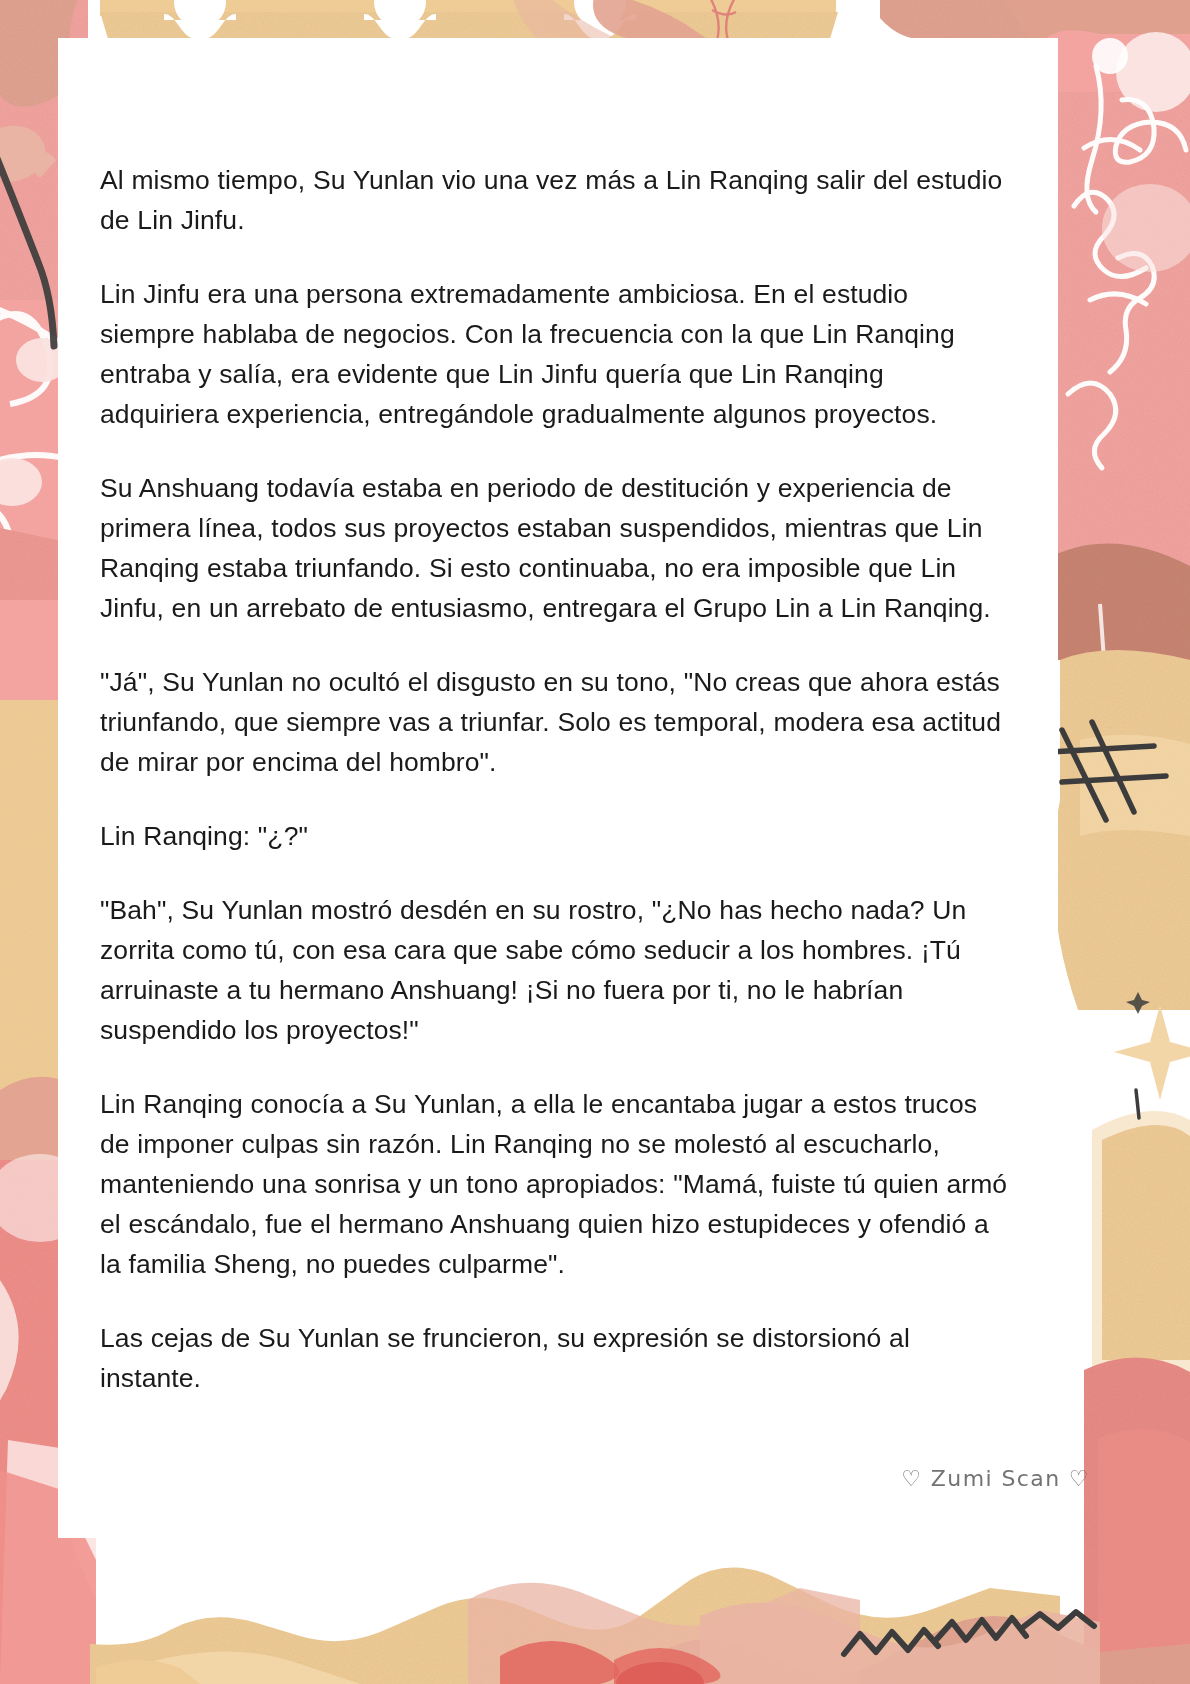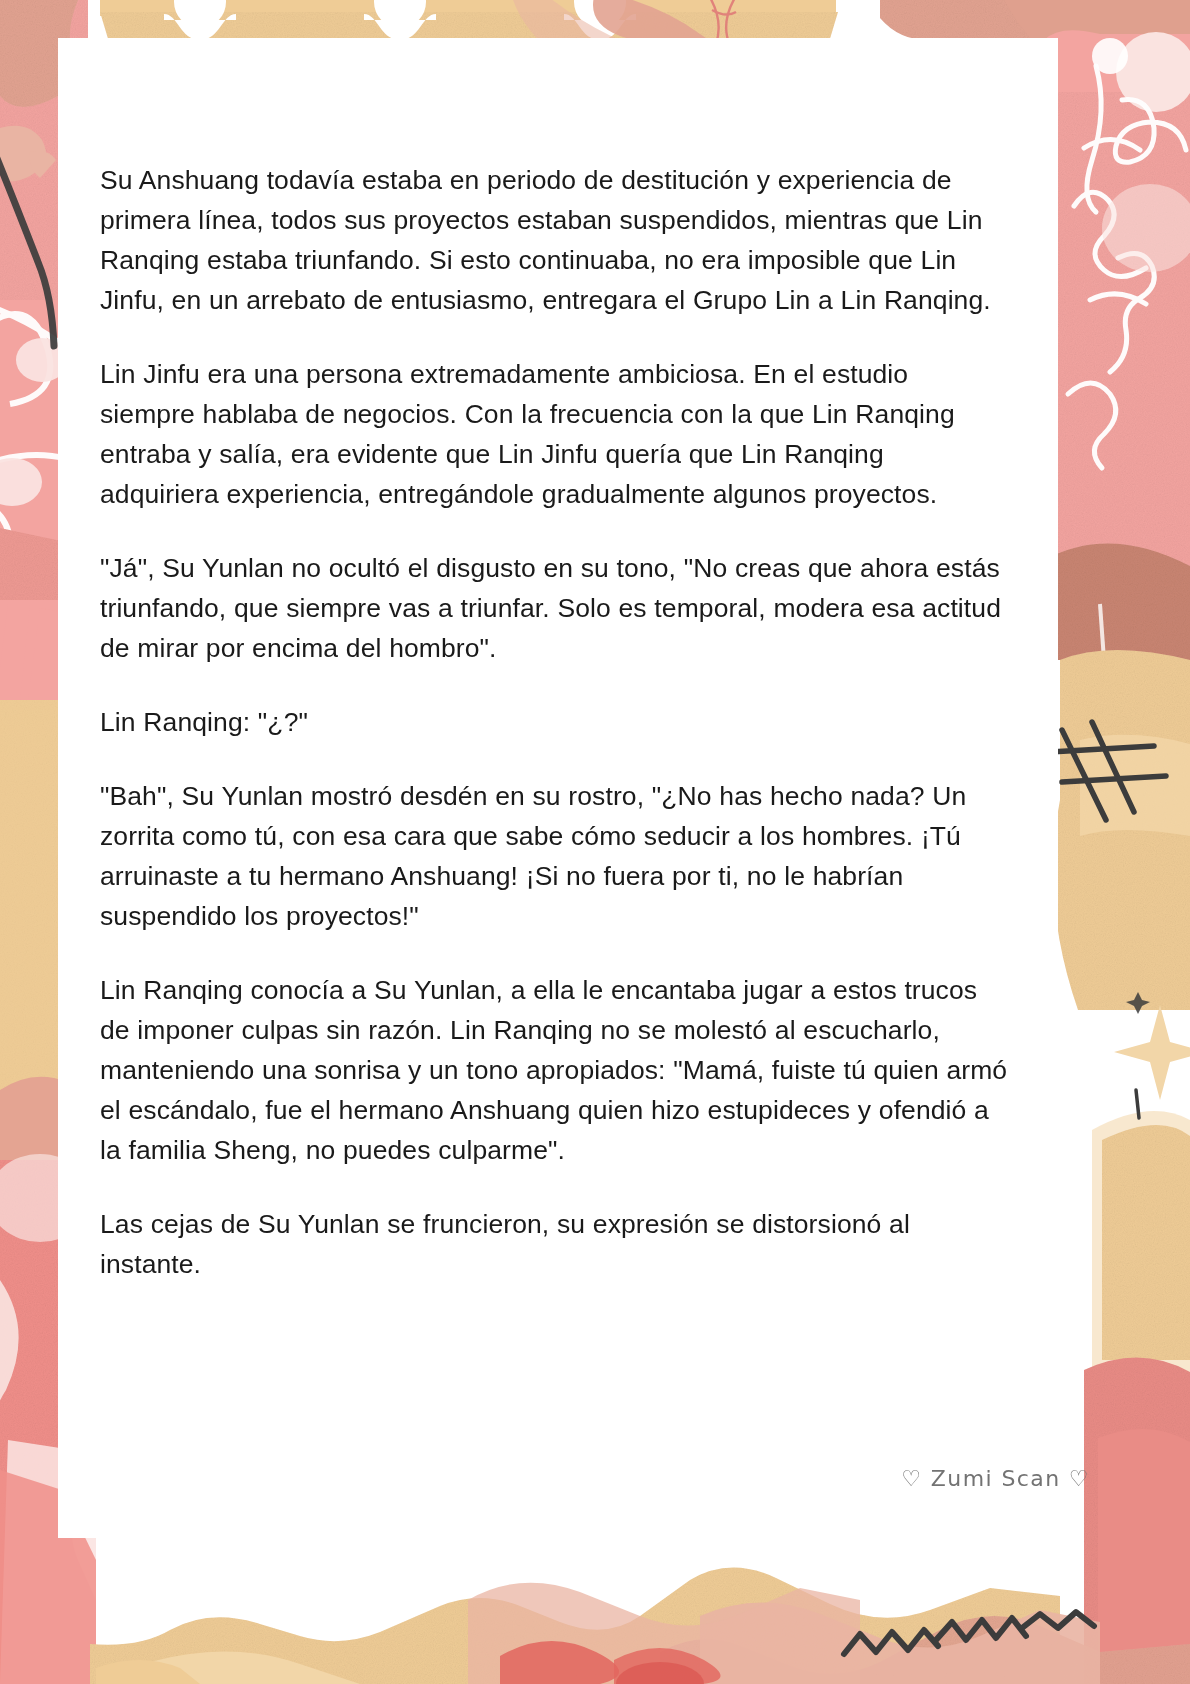--- a/index.html
+++ b/index.html
@@ -256,22 +256,23 @@
           <path d="M96,1668 Q140,1652 180,1668 L200,1684 L96,1684 Z" fill="#EFCC96"></path>
         </g>
 
       </g>
     </svg>
   </div>
 
   <div class="paper"></div>
 
   <div class="content">
+    <p class="para">Al mismo tiempo, Su Yunlan vio una vez más a Lin Ranqing salir del estudio de Lin Jinfu.</p>
+    <p class="para">Lin Jinfu era una persona extremadamente ambiciosa. En el estudio siempre hablaba de negocios. Con la frecuencia con la que Lin Ranqing entraba y salía, era evidente que Lin Jinfu quería que Lin Ranqing adquiriera experiencia, entregándole gradualmente algunos proyectos.</p>
     <p class="para">Su Anshuang todavía estaba en periodo de destitución y experiencia de primera línea, todos sus proyectos estaban suspendidos, mientras que Lin Ranqing estaba triunfando. Si esto continuaba, no era imposible que Lin Jinfu, en un arrebato de entusiasmo, entregara el Grupo Lin a Lin Ranqing.</p>
-    <p class="para">Lin Jinfu era una persona extremadamente ambiciosa. En el estudio siempre hablaba de negocios. Con la frecuencia con la que Lin Ranqing entraba y salía, era evidente que Lin Jinfu quería que Lin Ranqing adquiriera experiencia, entregándole gradualmente algunos proyectos.</p>
     <p class="para">"Já", Su Yunlan no ocultó el disgusto en su tono, "No creas que ahora estás triunfando, que siempre vas a triunfar. Solo es temporal, modera esa actitud de mirar por encima del hombro".</p>
     <p class="para">Lin Ranqing: "¿?"</p>
     <p class="para">"Bah", Su Yunlan mostró desdén en su rostro, "¿No has hecho nada? Un zorrita como tú, con esa cara que sabe cómo seducir a los hombres. ¡Tú arruinaste a tu hermano Anshuang! ¡Si no fuera por ti, no le habrían suspendido los proyectos!"</p>
     <p class="para">Lin Ranqing conocía a Su Yunlan, a ella le encantaba jugar a estos trucos de imponer culpas sin razón. Lin Ranqing no se molestó al escucharlo, manteniendo una sonrisa y un tono apropiados: "Mamá, fuiste tú quien armó el escándalo, fue el hermano Anshuang quien hizo estupideces y ofendió a la familia Sheng, no puedes culparme".</p>
     <p class="para">Las cejas de Su Yunlan se fruncieron, su expresión se distorsionó al instante.</p>
   </div>
 
   <div class="watermark">♡ Zumi Scan ♡</div>
 
 </div>

